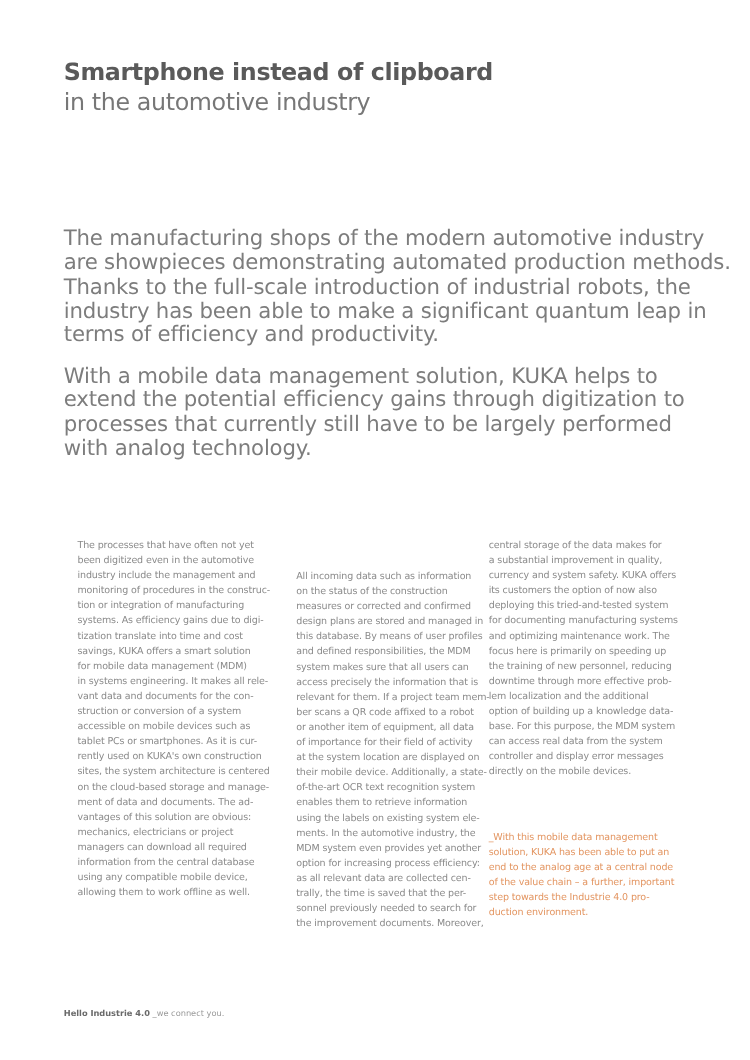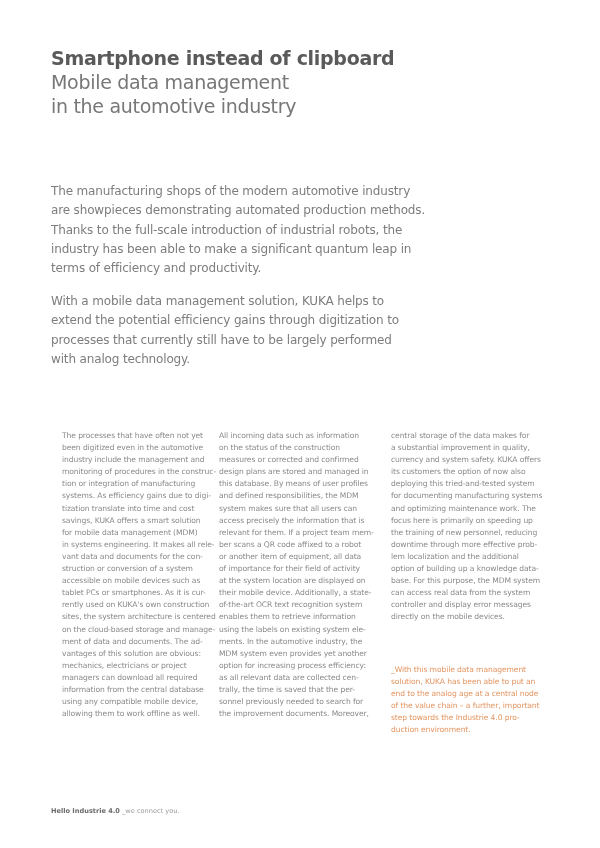--- a/index.html
+++ b/index.html
@@ -13,48 +13,47 @@
       font-family: "DejaVu Sans", sans-serif;
       font-size: 19px; font-weight: bold; color: #5a5a5a;
       line-height: 24px; letter-spacing: -0.3px;
     }
     .title-light {
       font-size: 19px; color: #777777; line-height: 24px;
       font-weight: normal; letter-spacing: -0.3px;
     }
     .intro {
       position: absolute; left: 51px; width: 420px;
-      font-size: 12px; line-height: 19.3px; color: #7d7d7d;
+      font-size: 17px; line-height: 19.3px; color: #7d7d7d;
       letter-spacing: -0.15px;
     }
     .intro.p1 { top: 182px; }
     .intro.p2 { top: 292px; }
     .intro .line { display: block; white-space: nowrap; }
     .col {
       position: absolute; top: 430px; width: 170px;
       font-size: 7.6px; line-height: 12.1px; color: #8a8a8a;
       letter-spacing: -0.1px;
     }
     .col .line { display: block; white-space: nowrap; }
     .col1 { left: 62px; }
-    .col2 { left: 219px; }
+    .col2 { left: 237px; margin-top: 25px; }
     .col3 { left: 391px; }
     .quote { margin-top: 40px; color: #e39561; }
     .footer {
       position: absolute; left: 51px; top: 807px;
       font-size: 6.6px; color: #9a9a9a; white-space: nowrap;
     }
     .footer .brand { font-weight: bold; color: #6a6a6a; }
   </style>
 </head>
 <body>
 
 <div class="title-block">
   <div class="title-bold">Smartphone instead of clipboard</div>
-  <div class="title-light">Mobile data management</div>
   <div class="title-light">in the automotive industry</div>
 </div>
 
 <div class="intro p1">
     <span class="line">The manufacturing shops of the modern automotive industry</span>
     <span class="line">are showpieces demonstrating automated production methods.</span>
     <span class="line">Thanks to the full-scale introduction of industrial robots, the</span>
     <span class="line">industry has been able to make a significant quantum leap in</span>
     <span class="line">terms of efficiency and productivity.</span>
   </div>

